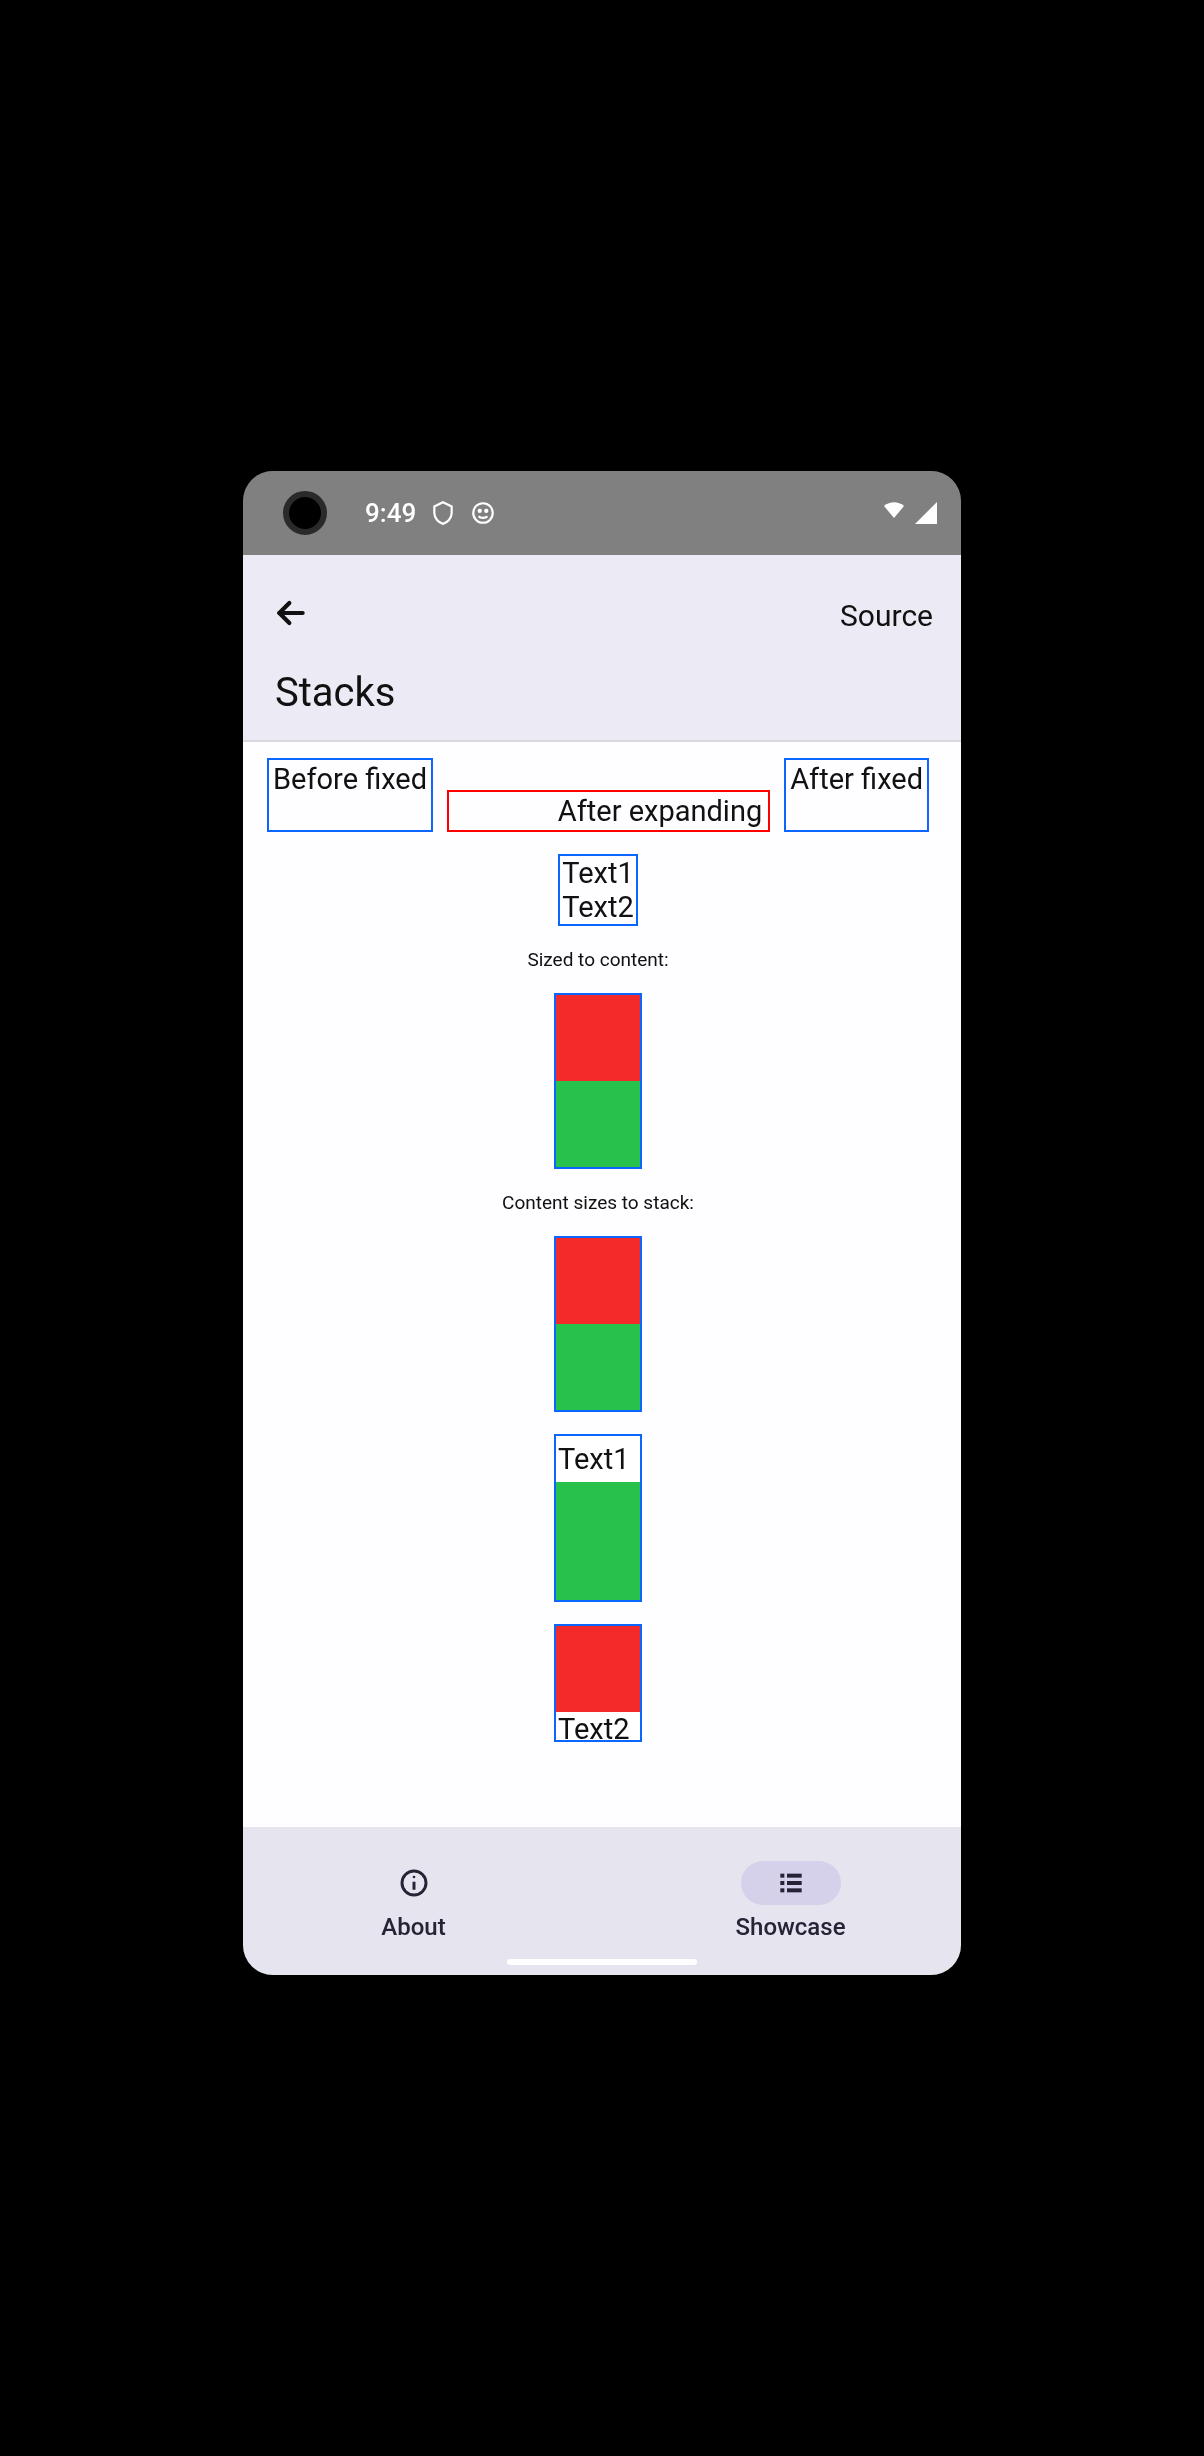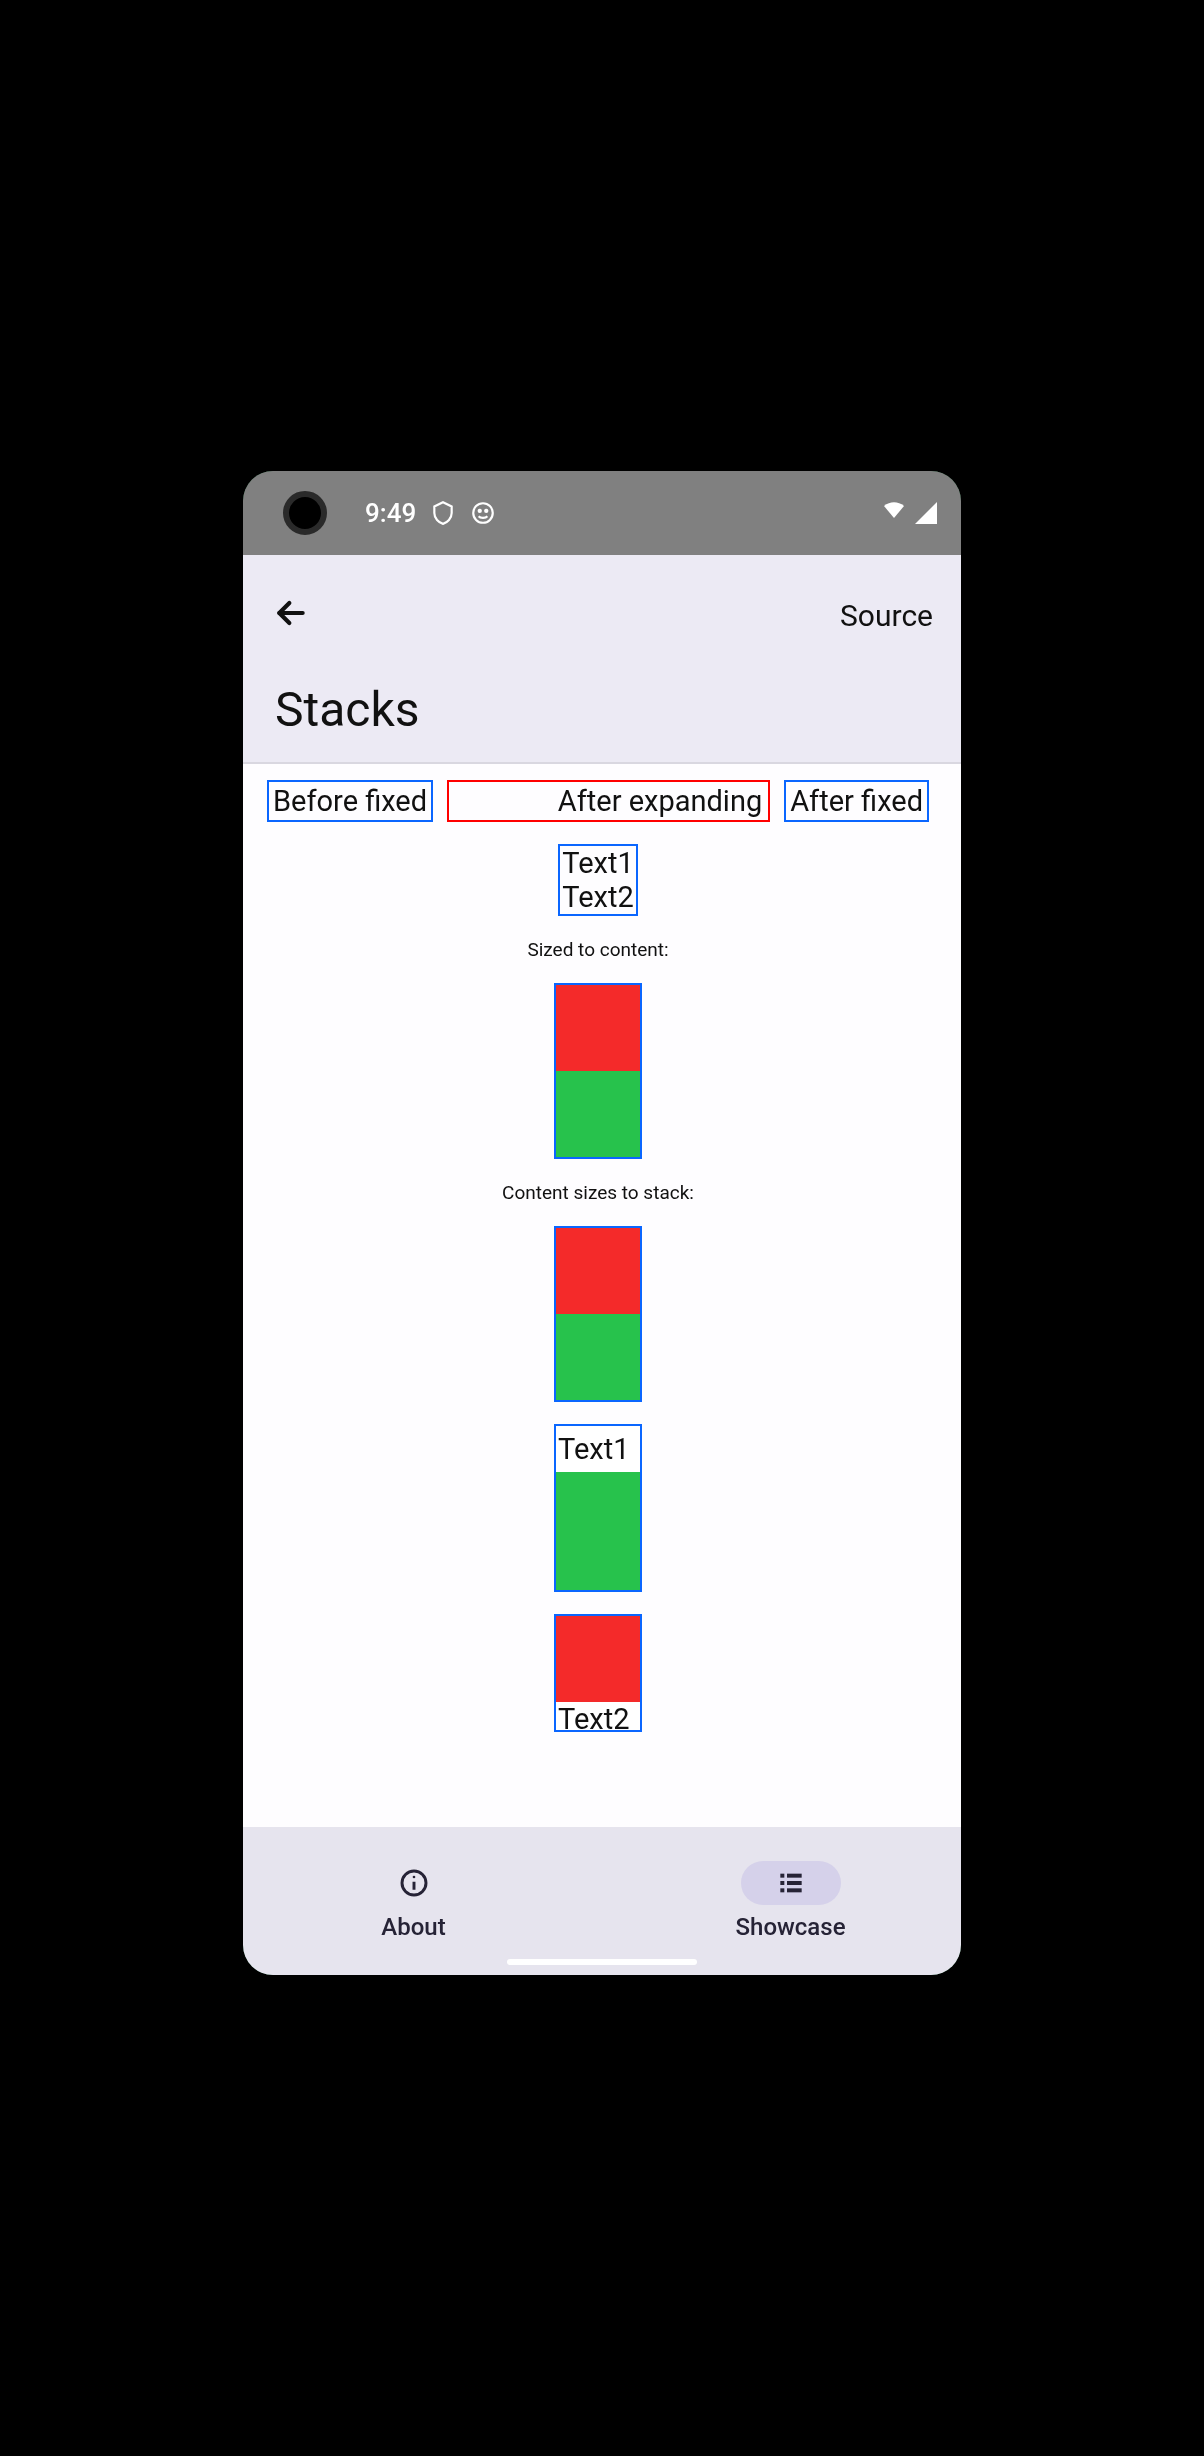--- a/index.html
+++ b/index.html
@@ -74,24 +74,24 @@
   .back-arrow {
     width: 40px; height: 40px;
     cursor: pointer;
   }
   .source-link {
     font-size: 30px;
     color: #111;
     cursor: pointer;
   }
   .app-title {
-    font-size: 48px;
+    font-size: 40px;
     font-weight: 400;
     color: #111;
-    margin-top: 48px;
+    margin-top: 36px;
     margin-left: 4px;
   }
   
   .content {
     flex: 1;
     overflow-y: auto;
     background: #fefdff;
     padding: 16px 32px 0 24px;
     display: flex;
     flex-direction: column;
@@ -111,20 +111,21 @@
     padding: 2px 4px;
     white-space: nowrap;
   }
   .red-box {
     border: 2px solid #ff0000;
     font-size: 29px;
     color: #111;
     padding: 2px 6px;
     flex: 1;
     text-align: right;
+    margin-top: 32px;
   }
   .text-stack {
     border: 2px solid #0a66ff;
     display: inline-flex;
     flex-direction: column;
     font-size: 29px;
     color: #111;
   }
   .text-stack span { padding: 0 2px; }
   .section-label {

